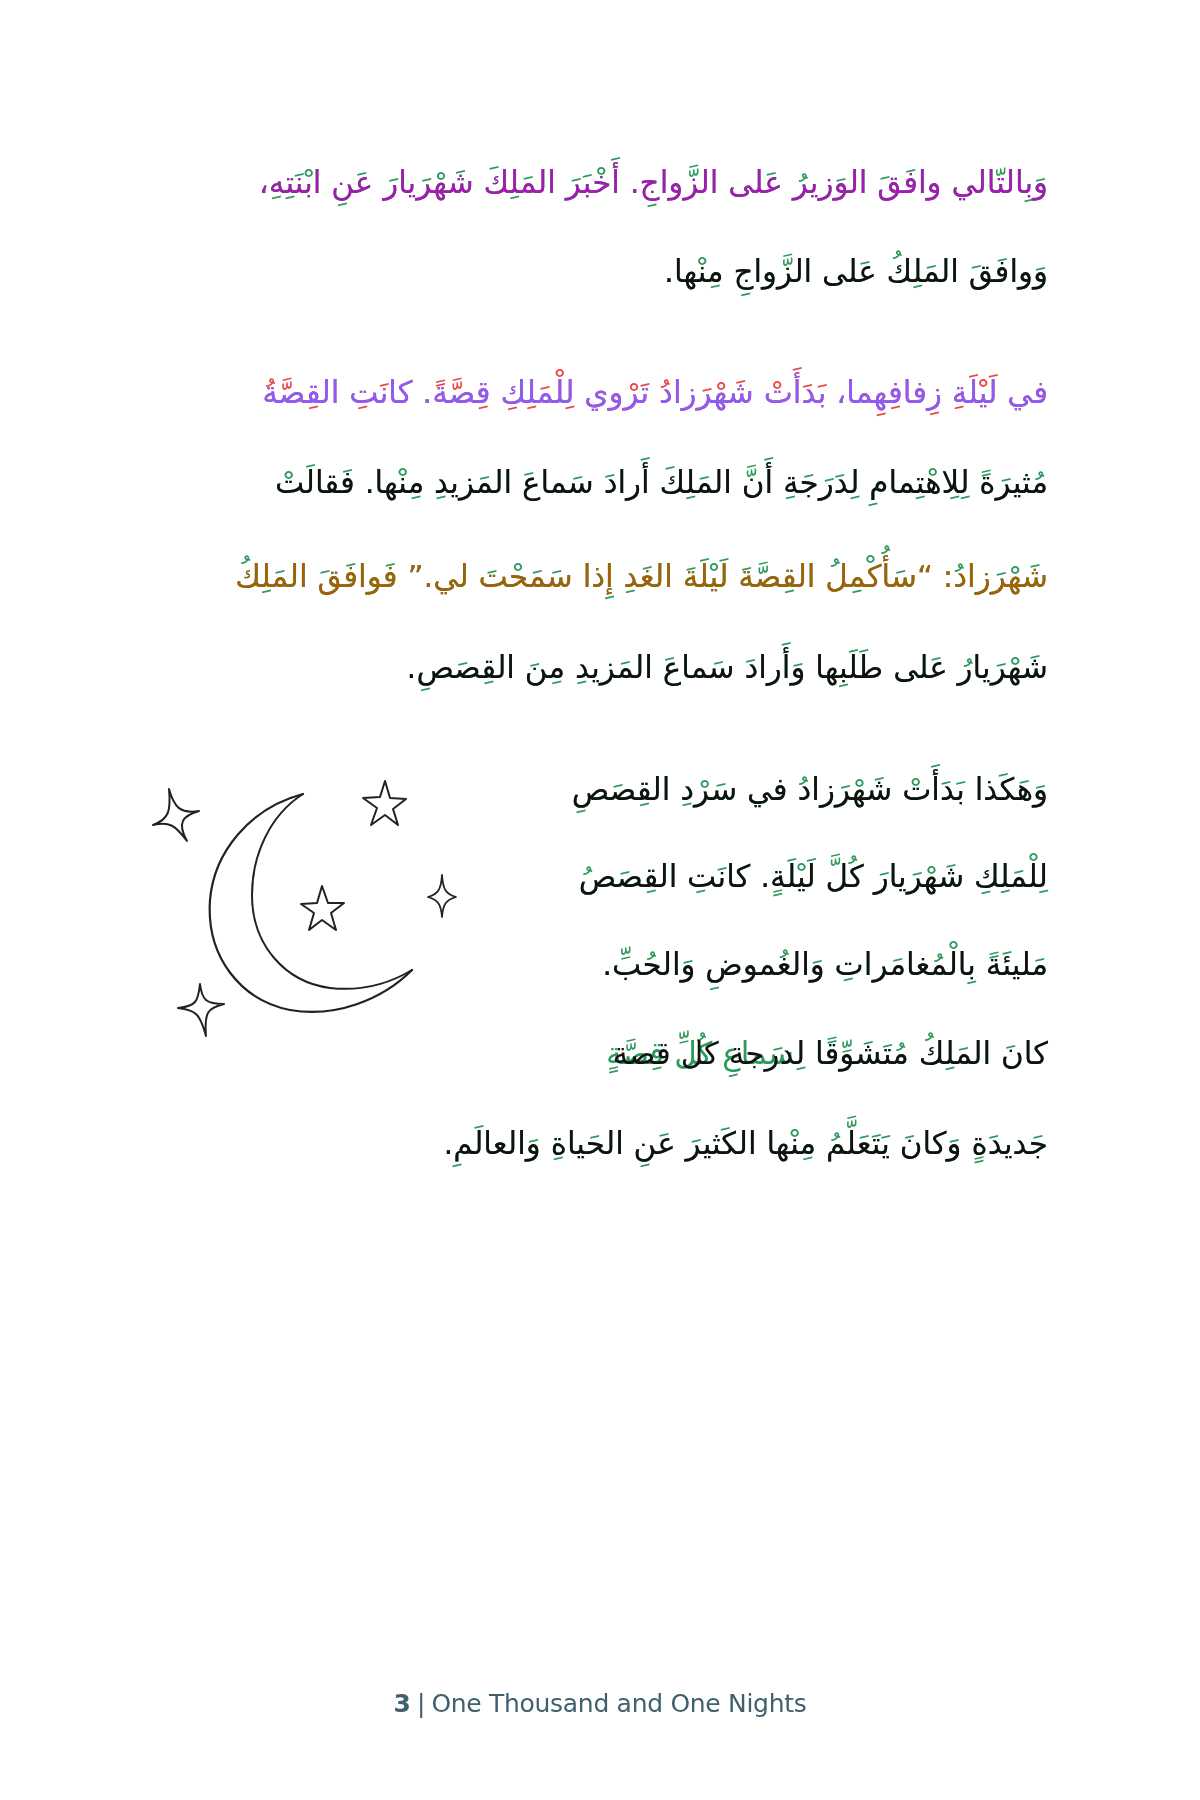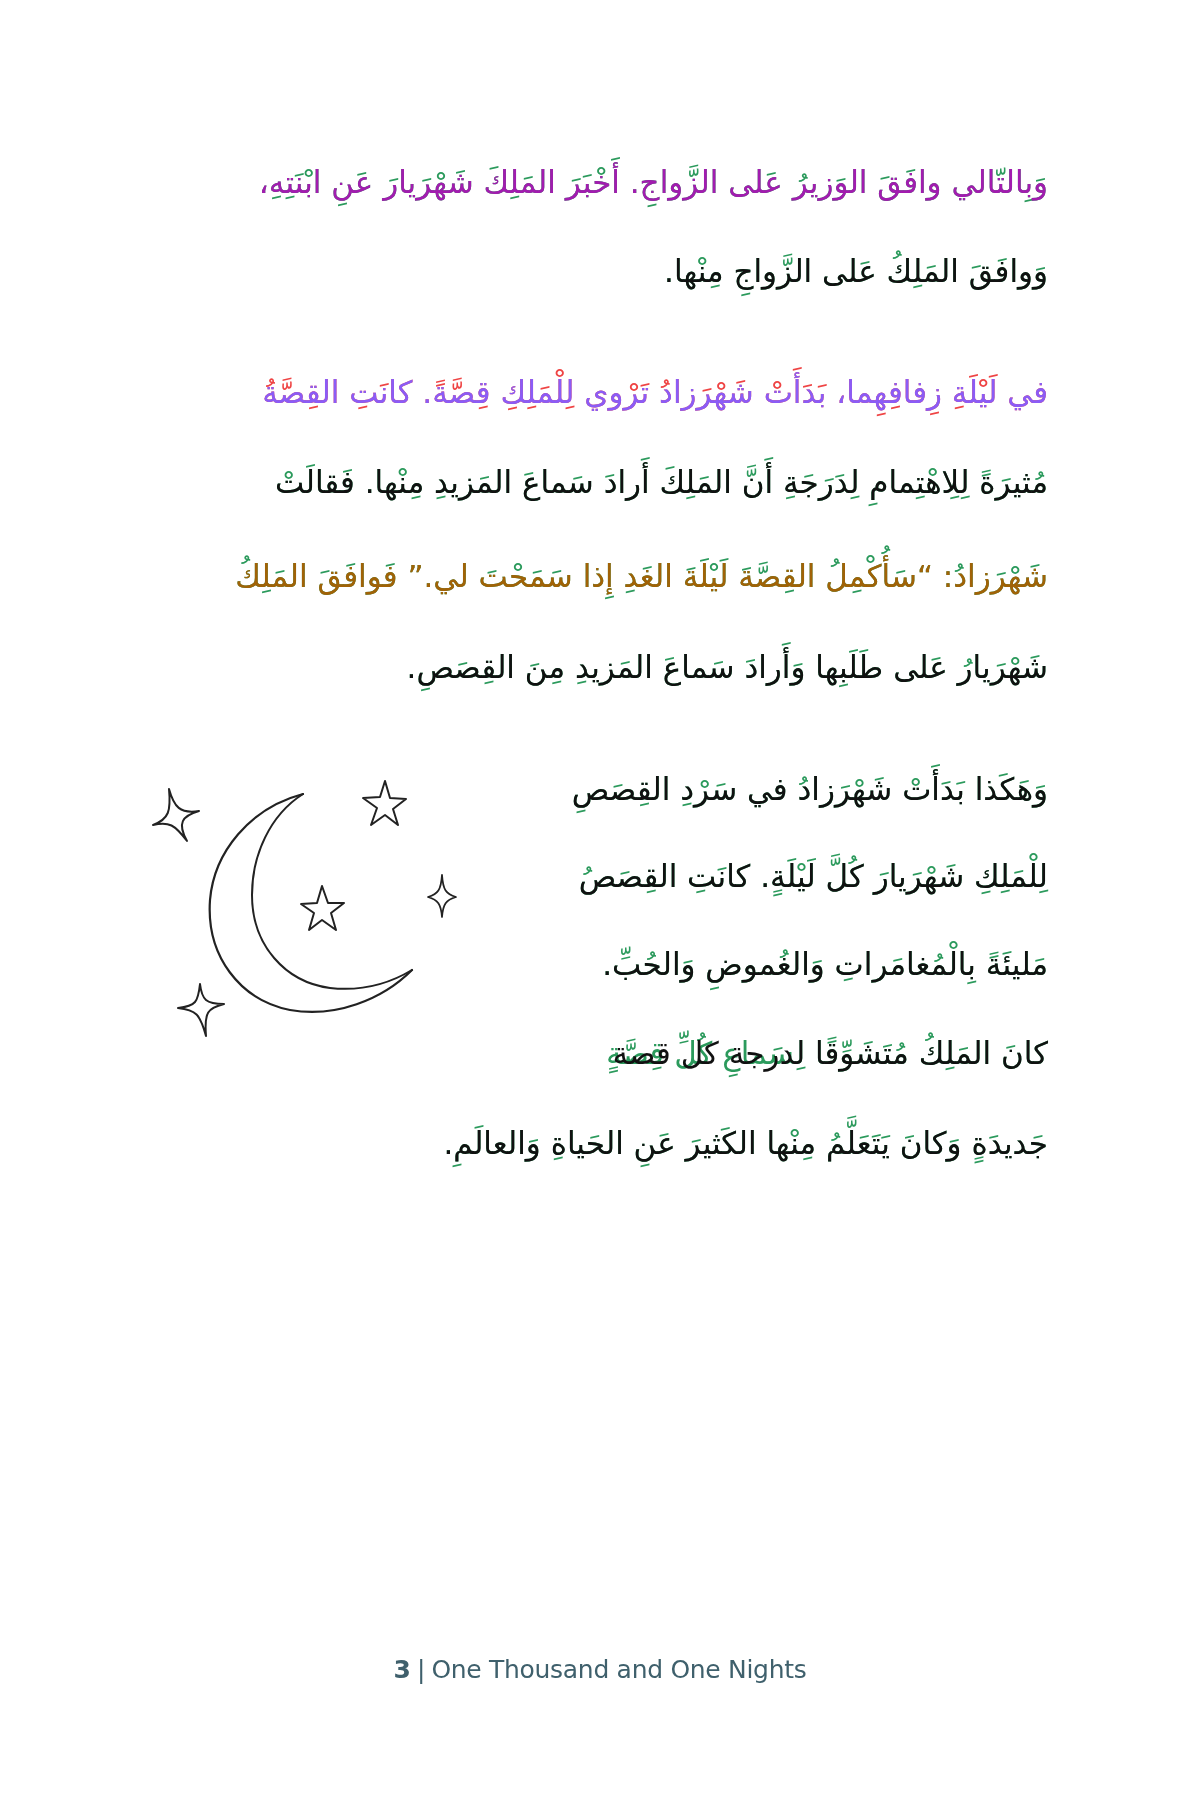--- a/index.html
+++ b/index.html
@@ -64,21 +64,21 @@
     left: 130px;
     top: 760px;
     width: 360px;
     height: 300px;
   }
   .illustration svg { display: block; }
 
   .footer {
     position: absolute;
     left: 0;
-    top: 1650px;
+    top: 1684px;
     width: 1200px;
     text-align: center;
     font-family: "DejaVu Sans", sans-serif;
     font-size: 25px;
     line-height: 40px;
     color: #3f606c;
     white-space: nowrap;
   }
   .footer .page-num { font-weight: bold; }
   .footer .sep { font-weight: normal; margin: 0 6px 0 6px; }

